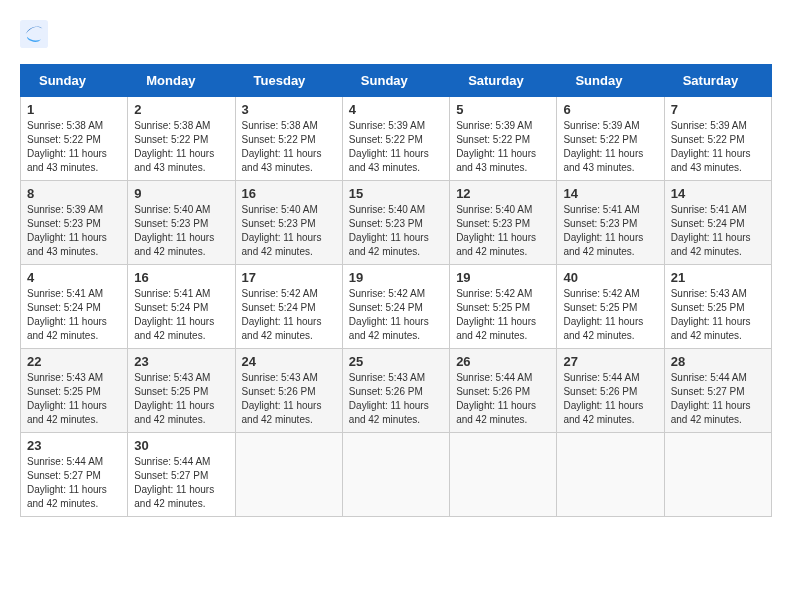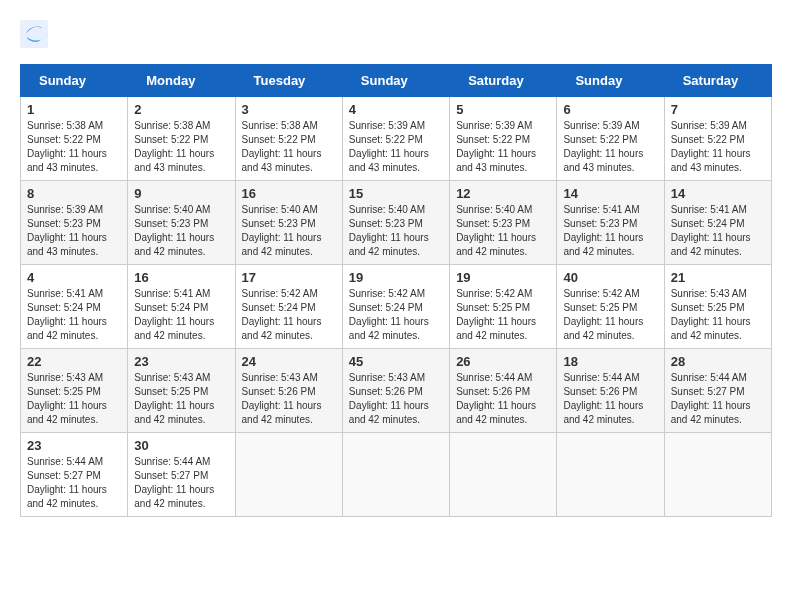--- a/index.html
+++ b/index.html
@@ -319,37 +319,37 @@
       </td>
         <td>
         <span class="day-number">24</span>
         <div class="day-info">
           Sunrise: 5:43 AM<br>
           Sunset: 5:26 PM<br>
           Daylight: 11 hours and 42 minutes.
         </div>
       </td>
         <td>
-        <span class="day-number">45</span>
+        <span class="day-number">25</span>
         <div class="day-info">
           Sunrise: 5:43 AM<br>
           Sunset: 5:26 PM<br>
           Daylight: 11 hours and 42 minutes.
         </div>
       </td>
         <td>
         <span class="day-number">26</span>
         <div class="day-info">
           Sunrise: 5:44 AM<br>
           Sunset: 5:26 PM<br>
           Daylight: 11 hours and 42 minutes.
         </div>
       </td>
         <td>
-        <span class="day-number">18</span>
+        <span class="day-number">27</span>
         <div class="day-info">
           Sunrise: 5:44 AM<br>
           Sunset: 5:26 PM<br>
           Daylight: 11 hours and 42 minutes.
         </div>
       </td>
         <td>
         <span class="day-number">28</span>
         <div class="day-info">
           Sunrise: 5:44 AM<br>

